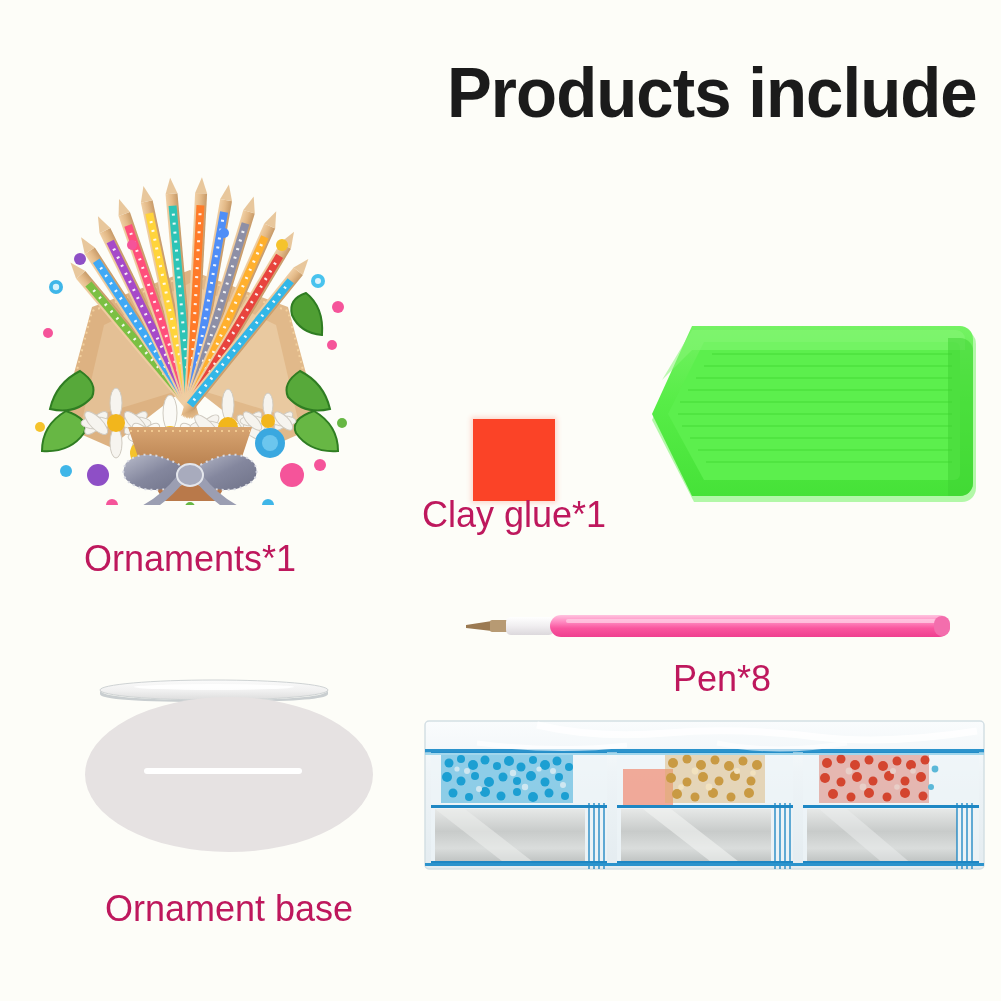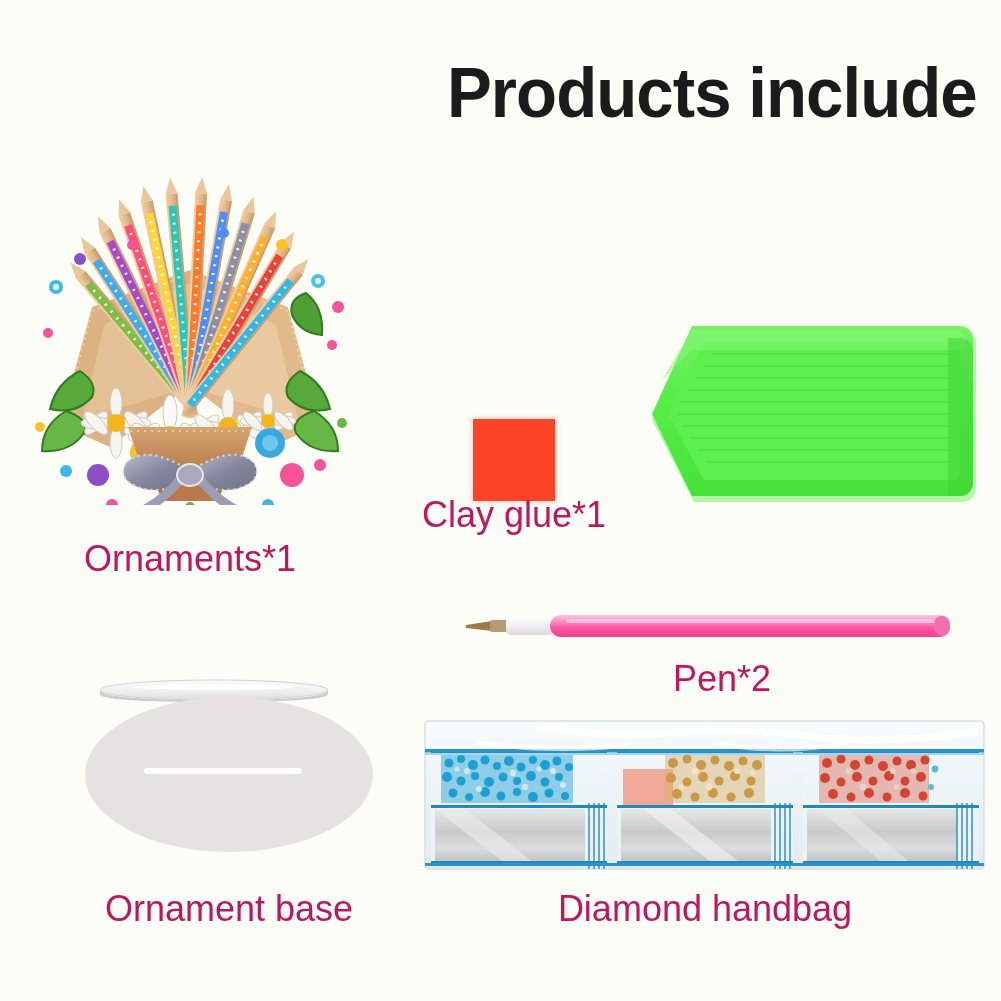--- a/index.html
+++ b/index.html
@@ -419,21 +419,21 @@
 
       <rect x="44" y="11" width="48" height="18" rx="5" fill="url(#collarG)"></rect>
 
       <rect x="88" y="9" width="400" height="22" rx="11" fill="url(#penG)"></rect>
 
       <rect x="104" y="13" width="370" height="4" rx="2" fill="#ffd0e6" opacity="0.75"></rect>
 
       <rect x="472" y="10" width="16" height="20" rx="8" fill="#f36ead"></rect>
     </svg>
   </div>
-  <div class="caption" style="left:582px; top:658px; width:280px;">Pen*2</div>
+  <div class="caption" style="left:582px; top:658px; width:280px;">Pen*8</div>
 
   <div id="ornament-base">
     <div id="ornament-base-slot"></div>
   </div>
   <div class="caption" style="left:79px; top:888px; width:300px;">Ornament base</div>
 
   <div id="handbag-wrap">
     <svg viewBox="0 0 575 163" width="575" height="163">
       <defs>
         <linearGradient id="plasticG" x1="0" y1="0" x2="0" y2="1">
@@ -619,15 +619,14 @@
         <rect x="8" y="40" width="559" height="2" fill="#8fd0ea" opacity="0.8"></rect>
 
         <path d="M120 12 Q180 26 250 20 Q320 14 400 24 Q470 32 560 18" stroke="#ffffff" stroke-width="7" fill="none" opacity="0.8"></path>
         <path d="M60 30 Q140 40 210 32" stroke="#ffffff" stroke-width="5" fill="none" opacity="0.7"></path>
         <path d="M300 30 Q360 42 430 30" stroke="#ffffff" stroke-width="5" fill="none" opacity="0.6"></path>
 
         <rect x="8" y="150" width="559" height="3" fill="#2b93cc"></rect>
       </g>
     </svg>
   </div>
-  <div class="caption" style="left:430px; top:888px; width:550px;">Diamond handbag</div>
 
 </div>
 
 </body></html>

